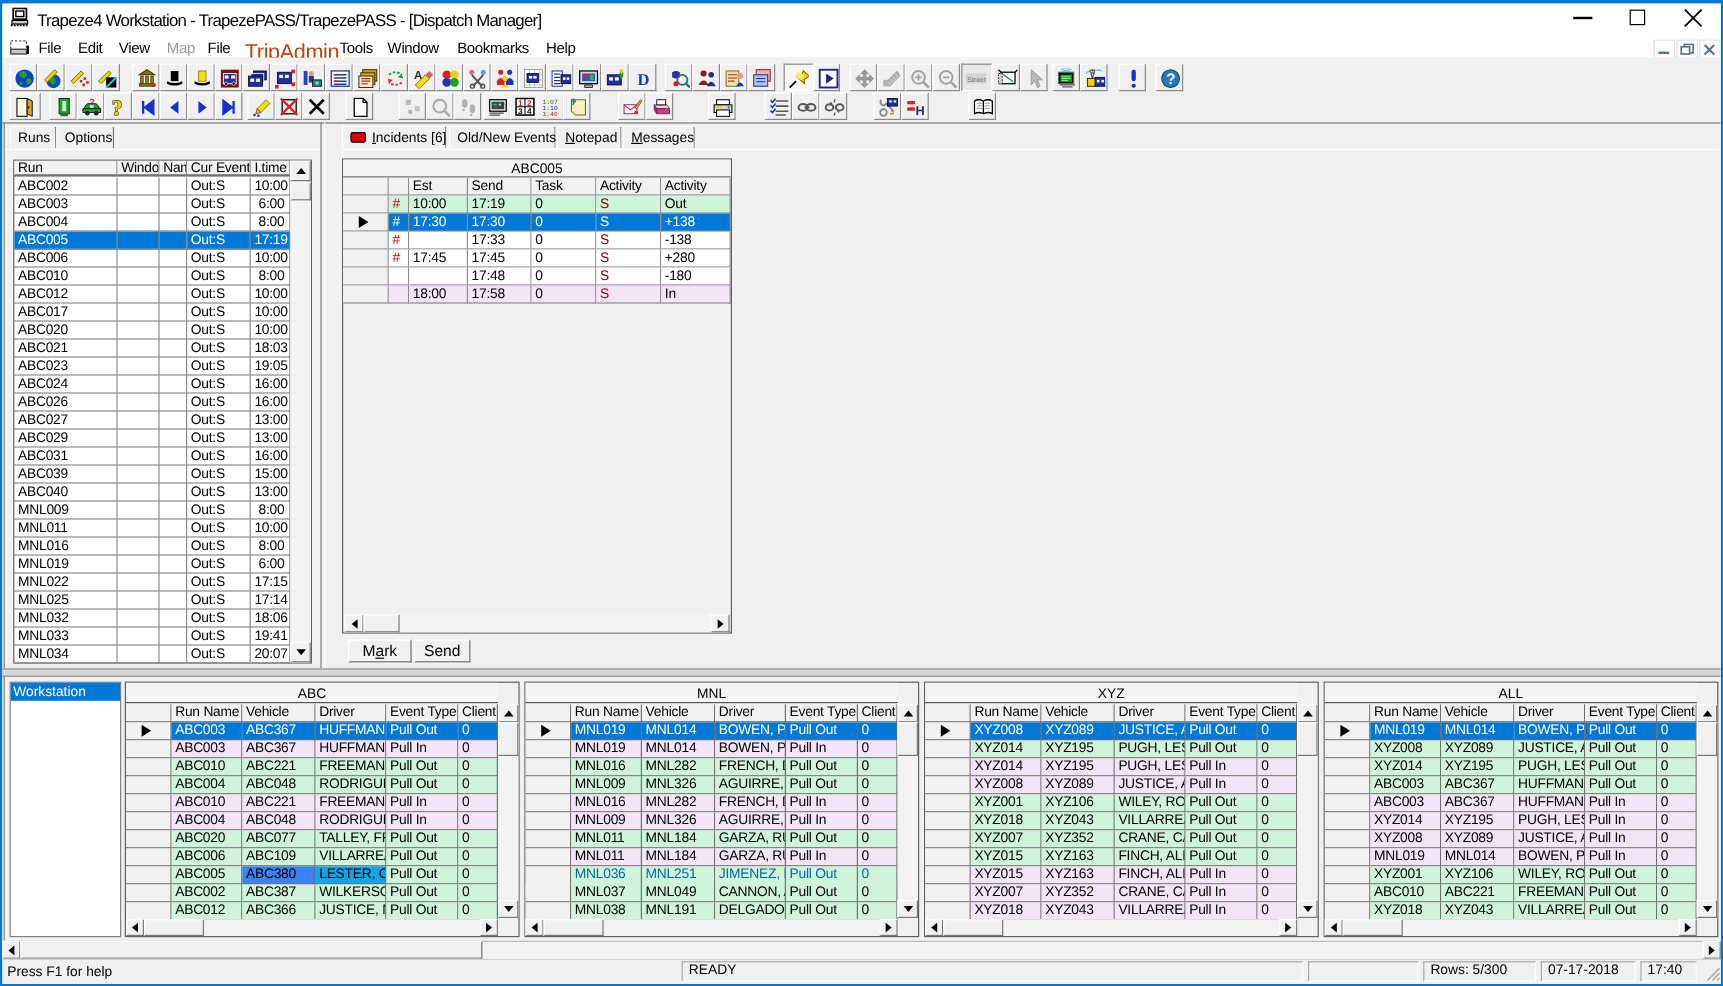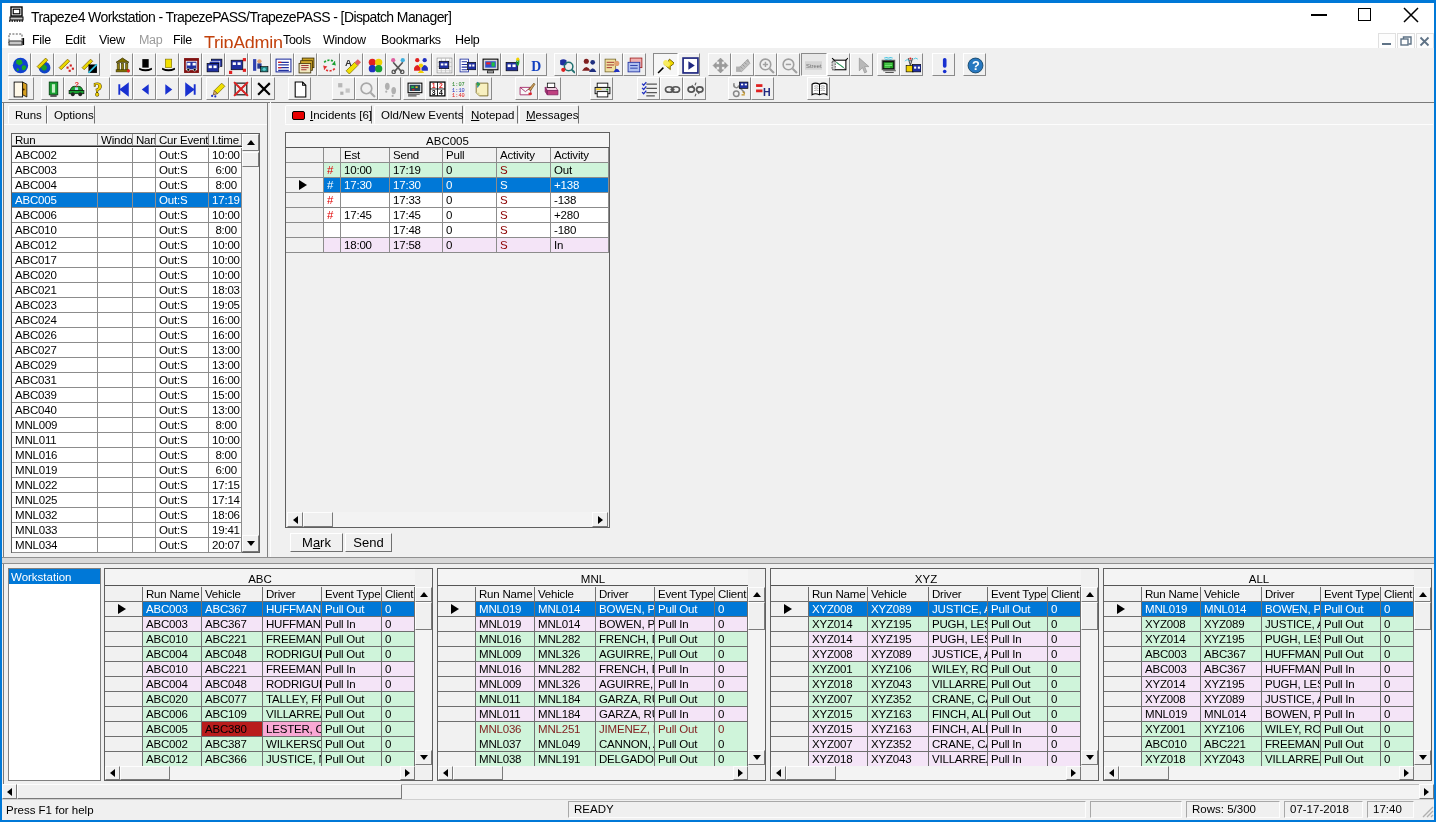--- a/index.html
+++ b/index.html
@@ -801,21 +801,21 @@
 <div class="abs" style="left:464px;top:105px;width:54px;height:19px;background:#f0f0f0;border:1px solid;border-color:#fff #707070 transparent #fff;border-top-left-radius:2px;border-top-right-radius:2px;font-size:11.5px;padding:3px 0 0 6px;white-space:nowrap"><u>N</u>otepad</div>
 <div class="abs" style="left:519px;top:105px;width:60px;height:19px;background:#f0f0f0;border:1px solid;border-color:#fff #707070 transparent #fff;border-top-left-radius:2px;border-top-right-radius:2px;font-size:11.5px;padding:3px 0 0 6px;white-space:nowrap"><u>M</u>essages</div>
 <div class="abs" style="left:285px;top:124px;width:1148px;height:1px;background:#fdfdfd"></div>
 <div class="abs" style="left:285px;top:132px;width:325px;height:396px;border:1px solid #606060;background:#f0f0f0"></div>
 <div class="abs" style="left:286px;top:133px;width:323px;height:15px;background:#f4f4f4;border-bottom:1px solid #555;font-size:11.5px;text-align:center;padding-top:2px">ABC005</div>
 <div class="row" style="left:286px;top:148px;width:323px;height:15px">
     <div class="cell hdr" style="width:38px"></div>
     <div class="cell hdr" style="width:17px"></div>
     <div class="cell hdr" style="width:49px">Est</div>
     <div class="cell hdr" style="width:53px">Send</div>
-    <div class="cell hdr" style="width:54px">Pull</div>
+    <div class="cell hdr" style="width:54px">Task</div>
     <div class="cell hdr" style="width:54px">Activity</div>
     <div class="cell hdr" style="width:58px">Activity</div>
   </div>
 <div class="row" style="left:286px;top:163px;width:323px;height:15px;color:#000">
     <div class="cell hdr" style="width:38px;padding:1px 0 0 0"></div>
     <div class="cell" style="width:17px;background:#cff4da;color:#e00000">#</div>
     <div class="cell" style="width:49px;background:#cff4da">10:00</div>
     <div class="cell" style="width:53px;background:#cff4da">17:19</div>
     <div class="cell" style="width:54px;background:#cff4da">0</div>
     <div class="cell" style="width:54px;background:#cff4da;color:#8b0000">S</div>
@@ -949,22 +949,22 @@
     <div class="cell hdr" style="width:38px;padding:1px 0 0 0"></div>
     <div class="cell" style="width:59px;background:#cff4da">ABC006</div>
     <div class="cell" style="width:61px;background:#cff4da">ABC109</div>
     <div class="cell" style="width:59px;background:#cff4da">VILLARRE/</div>
     <div class="cell" style="width:60px;background:#cff4da">Pull Out</div>
     <div class="cell" style="width:33px;background:#cff4da">0</div>
   </div>
 <div class="row btm" style="left:105px;top:722px;width:310px;height:15px;color:#000">
     <div class="cell hdr" style="width:38px;padding:1px 0 0 0"></div>
     <div class="cell" style="width:59px;background:#cff4da">ABC005</div>
-    <div class="cell" style="width:61px;background:#b91c1c">ABC380</div>
-    <div class="cell" style="width:59px;background:#f9a8d4">LESTER, C</div>
+    <div class="cell" style="width:61px;background:#3b82f6">ABC380</div>
+    <div class="cell" style="width:59px;background:#0ea5e9">LESTER, C</div>
     <div class="cell" style="width:60px;background:#cff4da">Pull Out</div>
     <div class="cell" style="width:33px;background:#cff4da">0</div>
   </div>
 <div class="row btm" style="left:105px;top:737px;width:310px;height:15px;color:#000">
     <div class="cell hdr" style="width:38px;padding:1px 0 0 0"></div>
     <div class="cell" style="width:59px;background:#cff4da">ABC002</div>
     <div class="cell" style="width:61px;background:#cff4da">ABC387</div>
     <div class="cell" style="width:59px;background:#cff4da">WILKERSC</div>
     <div class="cell" style="width:60px;background:#cff4da">Pull Out</div>
     <div class="cell" style="width:33px;background:#cff4da">0</div>
@@ -1060,21 +1060,21 @@
     <div class="cell" style="width:33px;background:#cff4da">0</div>
   </div>
 <div class="row btm" style="left:438px;top:707px;width:310px;height:15px;color:#000">
     <div class="cell hdr" style="width:38px;padding:1px 0 0 0"></div>
     <div class="cell" style="width:59px;background:#f4e4f7">MNL011</div>
     <div class="cell" style="width:61px;background:#f4e4f7">MNL184</div>
     <div class="cell" style="width:59px;background:#f4e4f7">GARZA, RU</div>
     <div class="cell" style="width:60px;background:#f4e4f7">Pull In</div>
     <div class="cell" style="width:33px;background:#f4e4f7">0</div>
   </div>
-<div class="row btm" style="left:438px;top:722px;width:310px;height:26px;color:#7f1d1d">
+<div class="row btm" style="left:438px;top:722px;width:310px;height:26px;color:#0369a1">
     <div class="cell hdr" style="width:38px;padding:1px 0 0 0"></div>
     <div class="cell" style="width:59px;background:#cff4da">MNL036</div>
     <div class="cell" style="width:61px;background:#cff4da">MNL251</div>
     <div class="cell" style="width:59px;background:#cff4da">JIMENEZ, I</div>
     <div class="cell" style="width:60px;background:#cff4da">Pull Out</div>
     <div class="cell" style="width:33px;background:#cff4da">0</div>
   </div>
 <div class="row btm" style="left:438px;top:737px;width:310px;height:15px;color:#000">
     <div class="cell hdr" style="width:38px;padding:1px 0 0 0"></div>
     <div class="cell" style="width:59px;background:#cff4da">MNL037</div>

